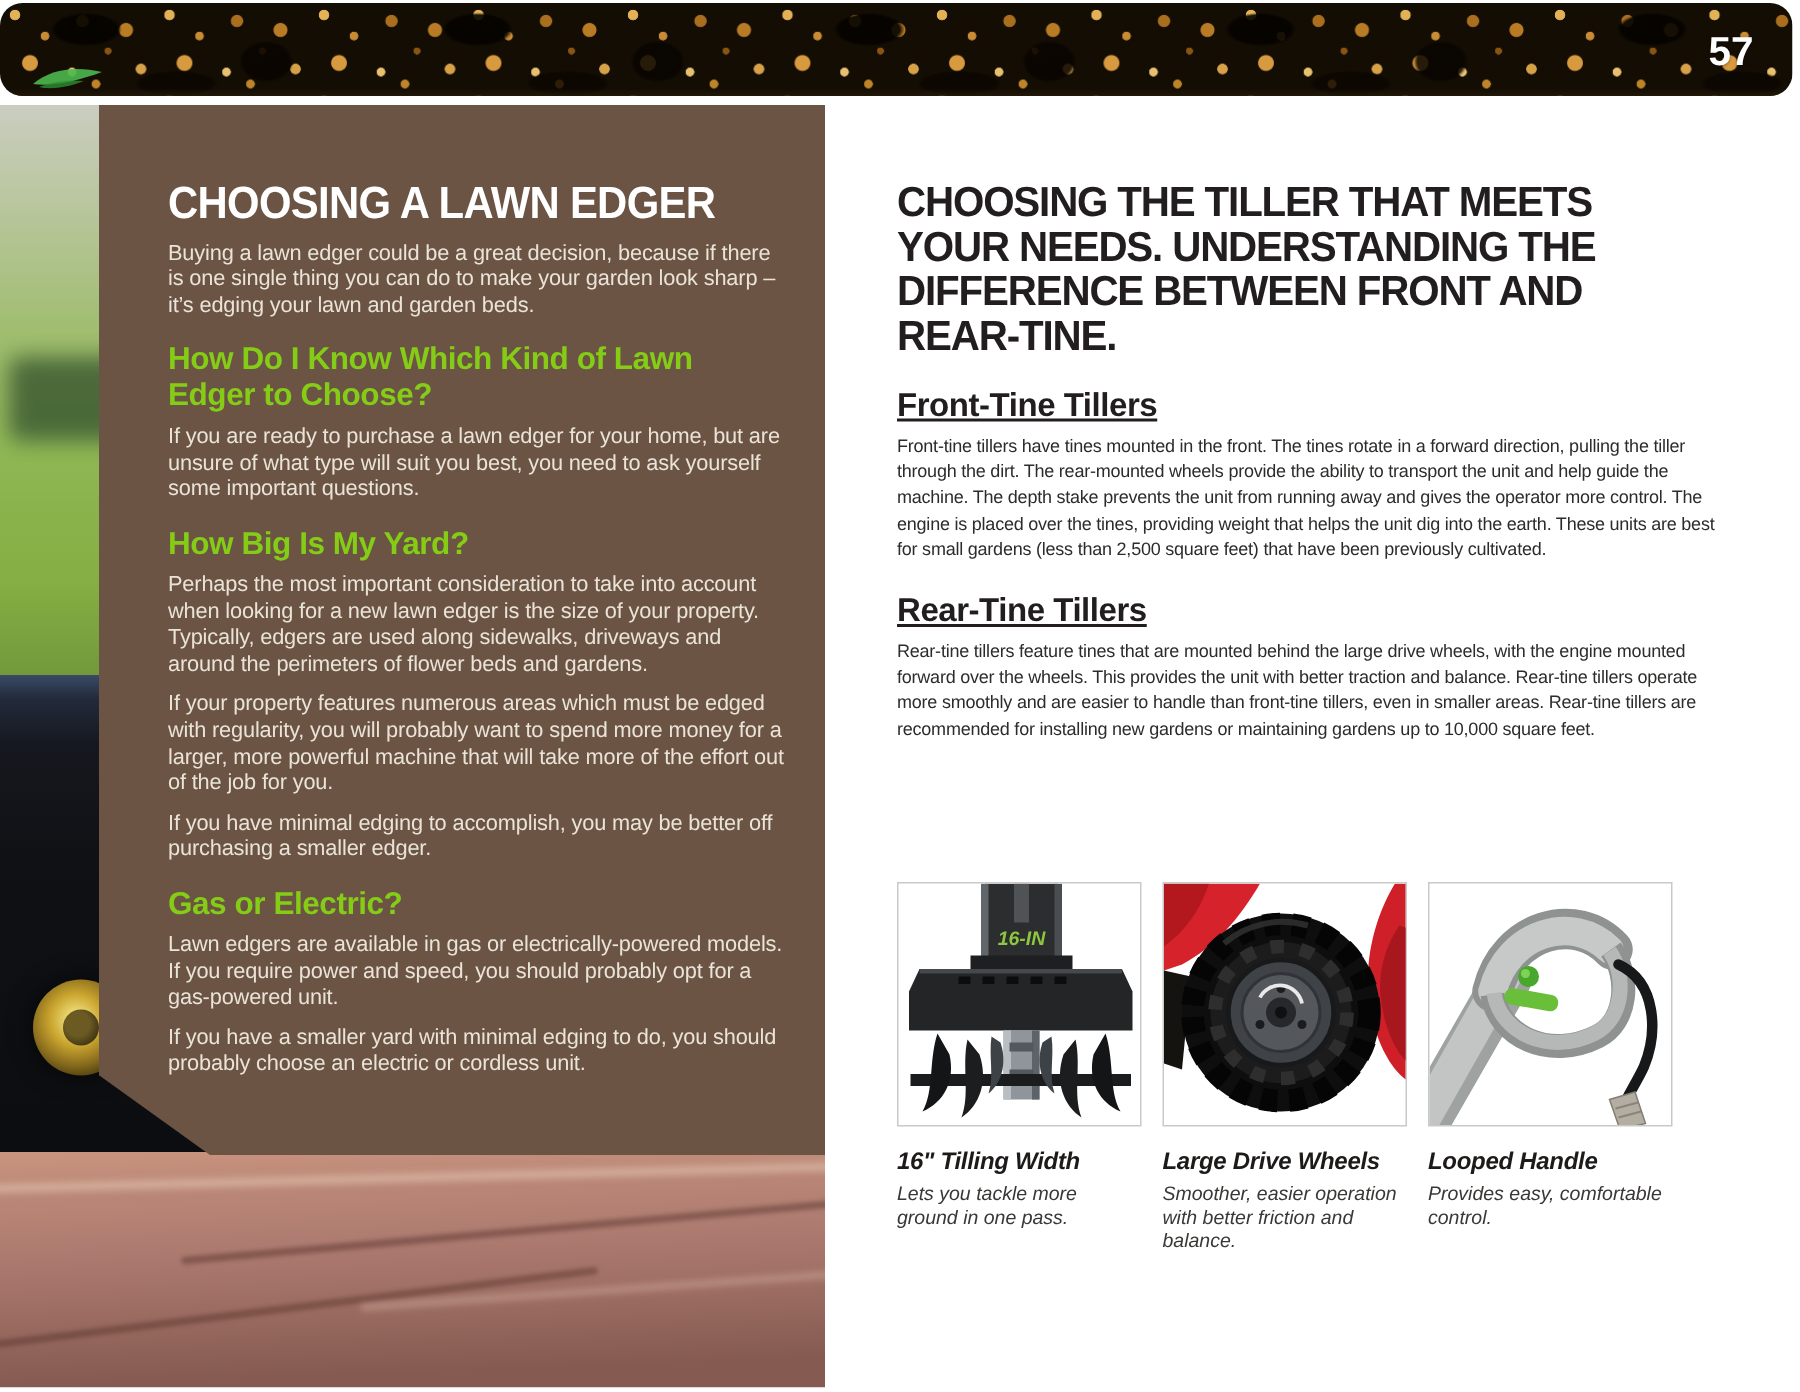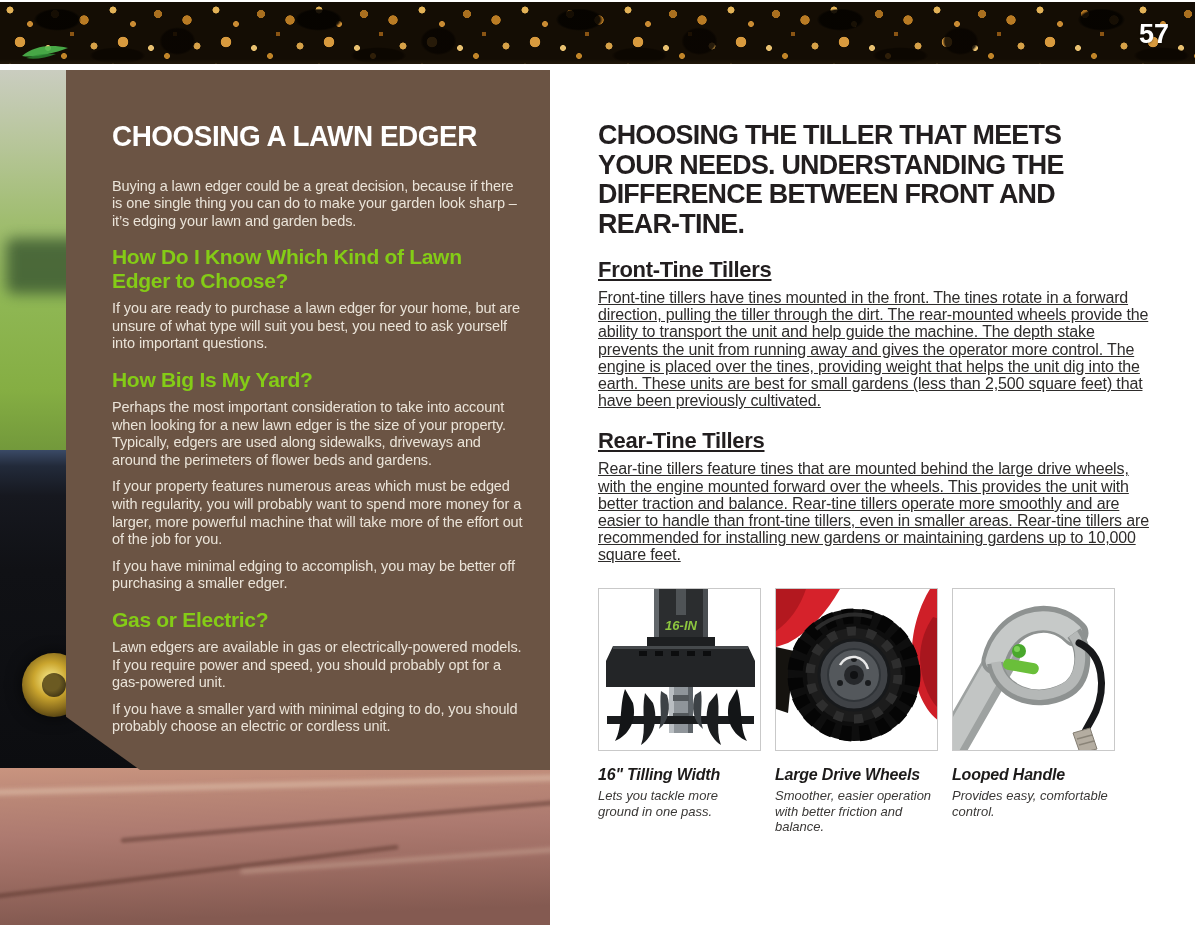--- a/index.html
+++ b/index.html
@@ -15,20 +15,21 @@
       radial-gradient(circle 6px at 10px 8px,  #e3b257 0 55%, rgba(0,0,0,0) 62%),
       radial-gradient(circle 5px at 30px 22px, #c98b33 0 55%, rgba(0,0,0,0) 62%),
       radial-gradient(circle 7px at 55px 12px, #a96f1f 0 55%, rgba(0,0,0,0) 62%),
       radial-gradient(circle 4px at 72px 32px, #8a5413 0 55%, rgba(0,0,0,0) 62%),
       radial-gradient(circle 9px at 20px 40px, #d89a3e 0 55%, rgba(0,0,0,0) 62%),
       radial-gradient(circle 5px at 48px 46px, #e8c070 0 55%, rgba(0,0,0,0) 62%),
       radial-gradient(circle 8px at 84px 18px, #b97b24 0 55%, rgba(0,0,0,0) 62%),
       radial-gradient(circle 6px at 94px 44px, #d6a148 0 55%, rgba(0,0,0,0) 62%),
       radial-gradient(circle 5px at 64px 54px, #c08428 0 55%, rgba(0,0,0,0) 62%);
     background-size:103px 57px;
+    border-radius:15px;
   }
   .banner::before {
     content:""; position:absolute; inset:0;
     background-image:
       radial-gradient(ellipse 34px 16px at 22% 28%, rgba(5,3,0,.9) 0 60%, rgba(0,0,0,0) 70%),
       radial-gradient(ellipse 26px 20px at 68% 62%, rgba(8,4,0,.85) 0 60%, rgba(0,0,0,0) 70%),
       radial-gradient(ellipse 40px 12px at 45% 85%, rgba(10,5,0,.8) 0 60%, rgba(0,0,0,0) 70%);
     background-size:261px 63px;
   }
   .banner::after {
@@ -77,28 +78,28 @@
     background:#6b5444;
     clip-path:polygon(0 0, 100% 0, 100% 100%, 15.3% 100%, 0 92.4%);
     padding:50px 26px 16px 46px;
   }
   .bp-title {
     color:#ffffff; font-size:30px; font-weight:700; letter-spacing:-0.5px; line-height:1.05;
     transform:scaleX(.93); transform-origin:left center; white-space:nowrap;
   }
   .bp-h2 { color:#84cc16; font-size:21px; font-weight:700; letter-spacing:-0.3px; line-height:24px; margin:15px 0 7px; }
   .bp-p { color:#eae3d8; font-size:14.5px; line-height:17.6px; letter-spacing:-0.1px; margin:0 0 9px; width:412px; }
-  .bp-intro { margin-top:26px; }
+  .bp-intro { margin-top:9px; }
 
   
   .right-col { position:absolute; left:598px; top:120px; width:556px; }
   .rt-title { color:#221e1f; font-weight:700; font-size:28px; line-height:29.5px; letter-spacing:-0.8px;
     text-transform:uppercase; transform:scaleX(.96); transform-origin:left top; white-space:nowrap; }
   .rt-h2 { color:#221e1f; font-weight:700; font-size:22px; letter-spacing:-0.3px; margin:19px 0 6px;text-decoration:underline; }
-  .rt-body { color:#2e2c2b; font-size:16px; line-height:17.2px; letter-spacing:-0.15px; width:556px;text-decoration:underline; }
+  .rt-body { color:#2e2c2b; font-size:12px; line-height:17.2px; letter-spacing:-0.15px; width:556px; }
 
   
   .features { position:absolute; left:598px; top:588px; width:556px; display:flex; gap:14px; }
   .card { width:163px;font-style:italic; }
   .card-img { width:163px; height:163px; border:1px solid #c9c9c9; background:#fff; overflow:hidden; }
   .card-title { color:#1d1b1a; font-weight:700; font-size:16px; letter-spacing:-0.2px; margin-top:15px; }
   .card-desc { color:#3a3836; font-size:13px; line-height:15.5px; margin-top:4px; }
 </style>
 </head>
 <body>
@@ -122,21 +123,21 @@
     <div class="mortar m1"></div>
     <div class="mortar m2"></div>
     <div class="mortar m3"></div>
     <div class="mortar m4"></div>
 
     <div class="brown-panel">
       <div class="bp-title">CHOOSING A LAWN EDGER</div>
       <p class="bp-p bp-intro">Buying a lawn edger could be a great decision, because if there is one single thing you can do to make your garden look sharp – it’s edging your lawn and garden beds.</p>
 
       <div class="bp-h2">How Do I Know Which Kind of Lawn Edger to Choose?</div>
-      <p class="bp-p">If you are ready to purchase a lawn edger for your home, but are unsure of what type will suit you best, you need to ask yourself into important questions.</p>
+      <p class="bp-p">If you are ready to purchase a lawn edger for your home, but are unsure of what type will suit you best, you need to ask yourself some important questions.</p>
 
       <div class="bp-h2">How Big Is My Yard?</div>
       <p class="bp-p">Perhaps the most important consideration to take into account when looking for a new lawn edger is the size of your property. Typically, edgers are used along sidewalks, driveways and around the perimeters of flower beds and gardens.</p>
       <p class="bp-p">If your property features numerous areas which must be edged with regularity, you will probably want to spend more money for a larger, more powerful machine that will take more of the effort out of the job for you.</p>
       <p class="bp-p">If you have minimal edging to accomplish, you may be better off purchasing a smaller edger.</p>
 
       <div class="bp-h2">Gas or Electric?</div>
       <p class="bp-p">Lawn edgers are available in gas or electrically-powered models. If you require power and speed, you should probably opt for a gas-powered unit.</p>
       <p class="bp-p">If you have a smaller yard with minimal edging to do, you should probably choose an electric or cordless unit.</p>
     </div>

